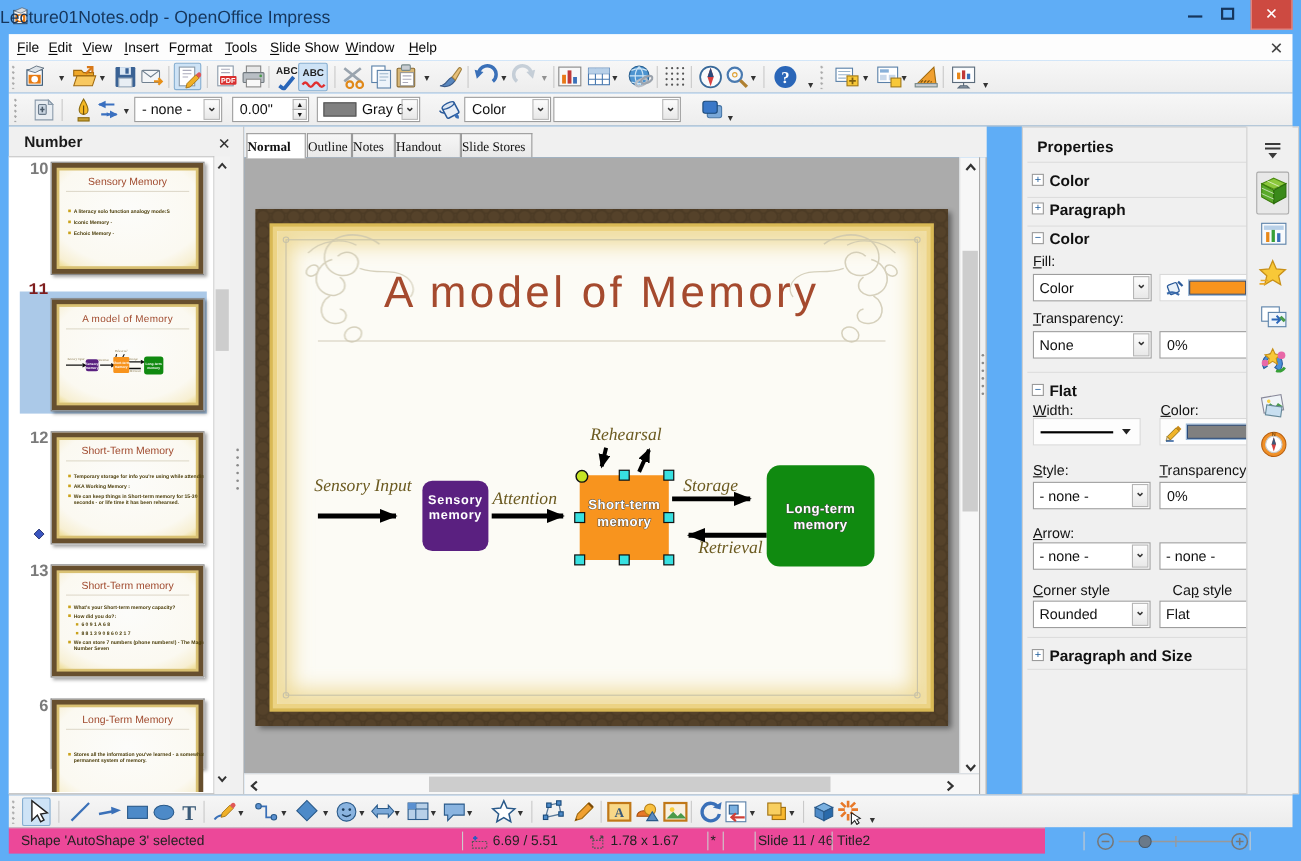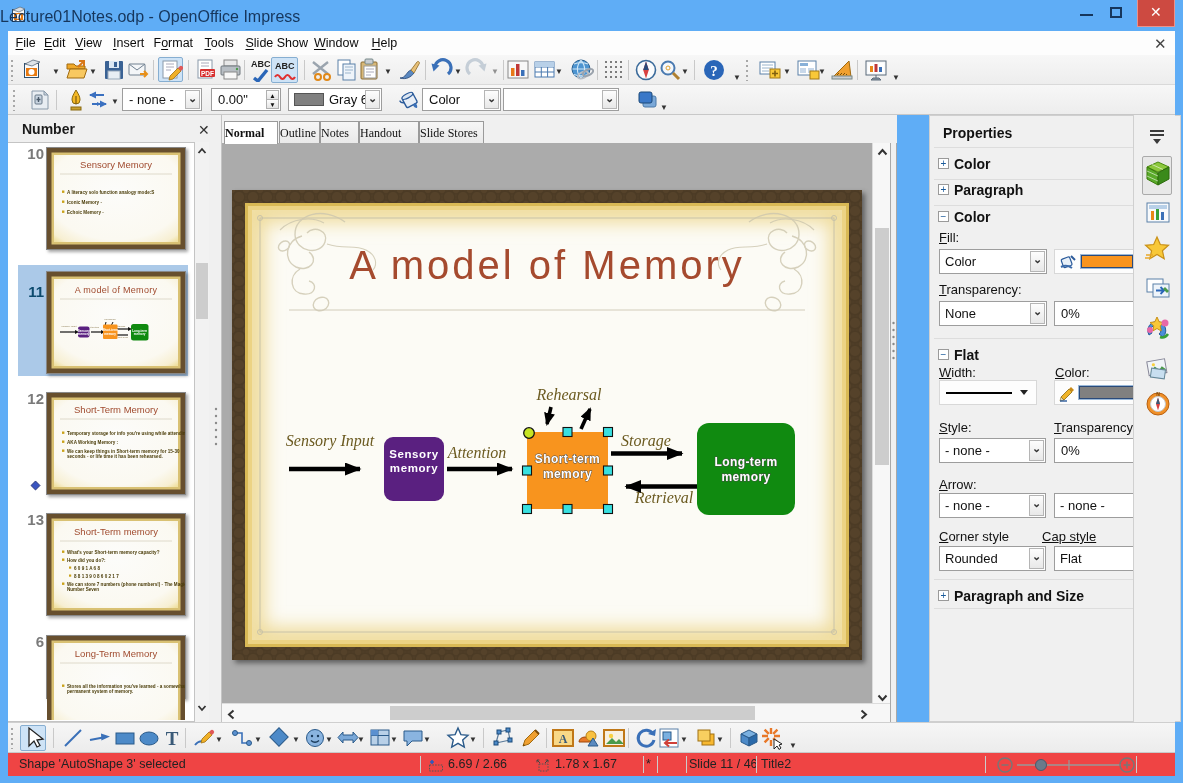--- a/index.html
+++ b/index.html
@@ -53,21 +53,21 @@
 .sechdr .stxt { position:absolute; left:24px; top:7px; font-size:14px; font-weight:bold; color:#111; }
 .sechdr .dlgico { position:absolute; left:221px; top:6px; width:13px; height:11px; border:1px solid #7a9cc4; background:#eaf2fb; }
 .plabel { position:absolute; font-size:13px; color:#111; }
 .pcombo { position:absolute; background:#fff; border:1px solid #9d9d9d; font-size:13px; color:#111; }
 .psep { position:absolute; left:4px; width:226px; height:1px; background:#dddddd; }
 
 #istrip { left:1133px; top:115px; width:42px; height:607px; background:#f0f0f0; border-left:1px solid #d0d0d0; }
 
 #btb { left:8px; top:722px; width:1167px; height:30px; background:linear-gradient(#f6f6f6,#ececec); border-top:1px solid #cfcfcf; }
 
-#statusbar { left:8px; top:752px; width:1167px; height:24px; background:#ef4444; border-top:1px solid #c9c9c9; font-size:12.5px; color:#222; }
+#statusbar { left:8px; top:752px; width:942px; height:24px; background:#ec4899; border-top:1px solid #c9c9c9; font-size:12.5px; color:#222; }
 .ssep { position:absolute; top:3px; width:1px; height:17px; background:#cccccc; }
 svg { display:block; }
 </style>
 </head>
 <body>
 <div id="win">
 
   <div id="titlebar" class="abs">
     <svg id="appicon" class="abs" viewBox="0 0 17 17">
       <rect x="1" y="3" width="13" height="13" fill="#2a4a6a"></rect>
@@ -336,21 +336,21 @@
         <rect x="4" y="4" width="13" height="11" rx="2" fill="#3a78c8" stroke="#1a4878"></rect>
       </svg>
     <div class="dda abs" style="left:652px; top:18px;">▼</div>
   </div>
 
   <div id="spanel" class="abs">
     <div id="spanel-hdr" class="abs">Number</div>
     <div id="spanel-x" class="abs">✕</div>
     <div id="slist" class="abs">
       <div id="sel11" class="abs"></div>
-      <div class="snum" style="left:2px; top:140px; color:#0c4a6e;">11</div>
+      <div class="snum" style="left:2px; top:112px; color:#7f1d1d;font-family:Liberation Mono, monospace;">11</div>
       <div class="snum" style="left:2px; top:2px;">10</div>
       <div class="snum" style="left:2px; top:247px;">12</div>
       <div class="snum" style="left:2px; top:368px;">13</div>
       <div class="snum" style="left:2px; top:490px;">6</div>
       <svg class="abs" style="left:22px; top:337px;" width="11" height="11" viewBox="0 0 11 11">
           <rect x="2.3" y="2.3" width="6.4" height="6.4" fill="#3a55c0" stroke="#25306e" stroke-width="0.8" transform="rotate(45 5.5 5.5)"></rect>
         </svg>
       <div class="thumbwrap" style="top:4px;">
           <svg width="138" height="101" viewBox="0 0 138 101">
         <rect width="138" height="101" fill="#674f2e"></rect>
@@ -720,21 +720,21 @@
     <div class="plabel" style="left:9px; top:361px;"><u>A</u>rrow:</div>
     <div class="pcombo" style="left:9px; top:377px; width:107px; height:25px;">
         <span style="position:absolute;left:5px;top:4px;">- none -</span>
         <span class="cbtn">⌄</span>
       </div>
     <div class="pcombo" style="left:124px; top:377px; width:107px; height:25px;">
         <span style="position:absolute;left:5px;top:4px;">- none -</span>
         <span class="cbtn">⌄</span>
       </div>
     <div class="plabel" style="left:9px; top:413px;"><u>C</u>orner style</div>
-    <div class="plabel" style="left:112px; top:413px;text-decoration:underline;">Ca<u>p</u> style</div>
+    <div class="plabel" style="left:136px; top:413px;">Ca<u>p</u> style</div>
     <div class="pcombo" style="left:9px; top:430px; width:107px; height:25px;">
         <span style="position:absolute;left:5px;top:4px;">Rounded</span>
         <span class="cbtn">⌄</span>
       </div>
     <div class="pcombo" style="left:124px; top:430px; width:107px; height:25px;">
         <span style="position:absolute;left:5px;top:4px;">Flat</span>
         <span class="cbtn">⌄</span>
       </div>
     <div class="psep" style="top:463px;"></div>
     <div class="sechdr" style="top:465px;">
@@ -926,21 +926,21 @@
     <div class="dda abs" style="left:781px; top:18px;">▼</div>
   </div>
 
   <div id="statusbar" class="abs">
     <span class="abs" style="left:11px; top:4px;">Shape 'AutoShape 3' selected</span>
     <div class="ssep" style="left:412px;"></div>
     <svg class="abs" style="left:420px; top:6px;" width="16" height="13" viewBox="0 0 16 13">
         <path d="M4 1 v4 M2 3 h4" stroke="#2a5ac0" stroke-width="1.6"></path>
         <rect x="1.5" y="6" width="13" height="6" fill="none" stroke="#555" stroke-width="1" stroke-dasharray="1.6 1.2"></rect>
       </svg>
-    <span class="abs" style="left:440px; top:4px;">6.69 / 2.66</span>
+    <span class="abs" style="left:440px; top:4px;">6.69 / 5.51</span>
     <svg class="abs" style="left:527px; top:6px;" width="17" height="13" viewBox="0 0 17 13">
         <path d="M2 1 l3 3 m-3 -3 v2.4 m0 -2.4 h2.4 M10 4 l3 -3 m0 0 h-2.4 m2.4 0 v2.4" stroke="#444" stroke-width="1"></path>
         <rect x="4" y="5" width="9" height="7" fill="none" stroke="#555" stroke-width="1" stroke-dasharray="1.6 1.2"></rect>
       </svg>
     <span class="abs" style="left:547px; top:4px;">1.78 x 1.67</span>
     <div class="ssep" style="left:635px;"></div>
     <span class="abs" style="left:638px; top:4px;">*</span>
     <div class="ssep" style="left:649px;"></div>
     <div class="ssep" style="left:678px;"></div>
     <span class="abs" style="left:681px; top:4px;">Slide 11 / 46</span>

